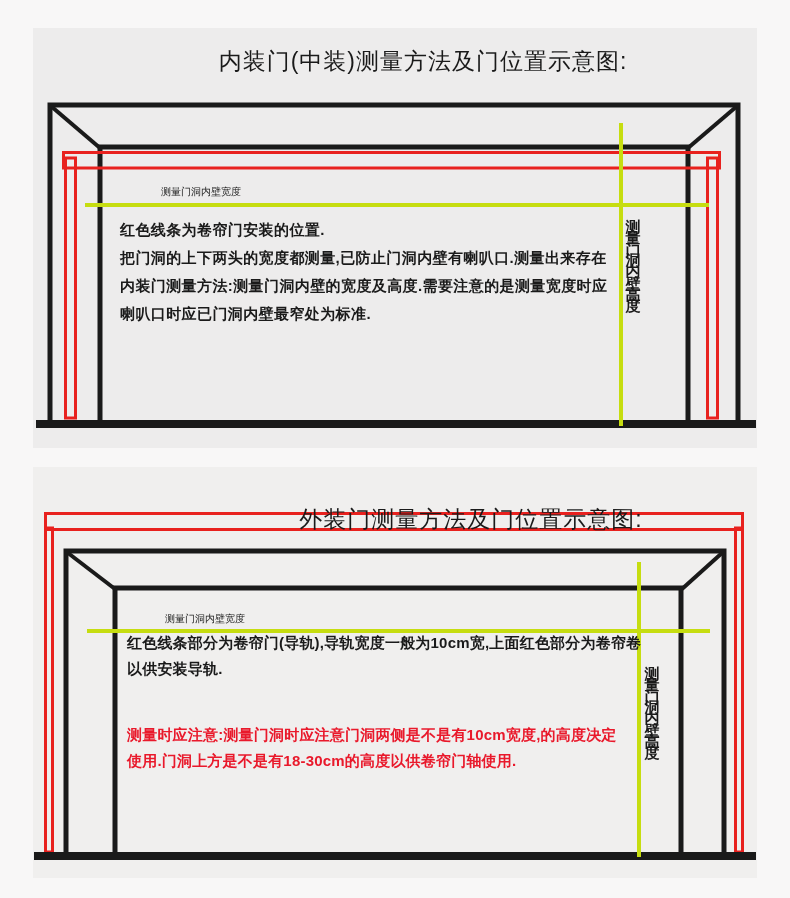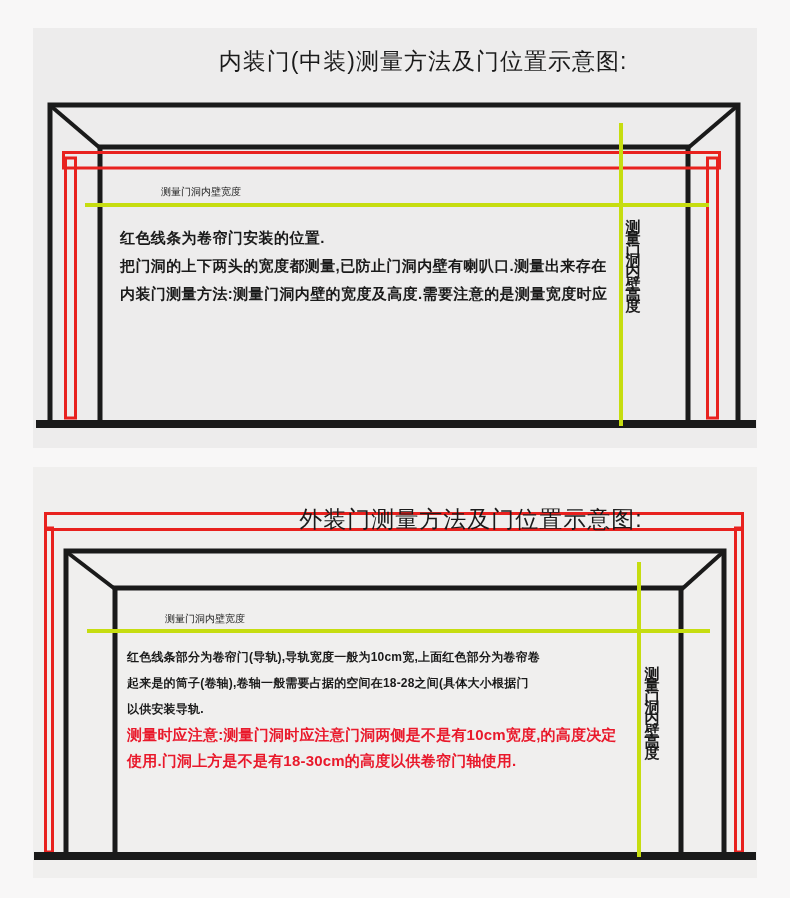--- a/index.html
+++ b/index.html
@@ -27,22 +27,22 @@
   .sw4{stroke-width:4;}
   .sw5{stroke-width:5;}
   .sw8{stroke-width:8;}
   .txt{position:absolute;color:var(--line-black);font-weight:normal;white-space:nowrap;margin-left:28px;}
   .title{left:0;width:790px;text-align:center;font-size:23px;letter-spacing:1px;}
   .t1{top:46px;}
   .t2{top:504px;padding-left:48px;}
   .small-label{font-size:10px;}
   .body-block{position:absolute;font-weight:bold;color:var(--line-black);}
   .body-block div{white-space:nowrap;}
-  .b1{left:120px;top:216px;font-size:15px;line-height:28px;letter-spacing:0.4px;margin-top:8px;}
-  .b2{left:127px;top:644px;font-size:12px;line-height:26px;letter-spacing:0.2px;}
+  .b1{left:120px;top:216px;font-size:15px;line-height:28px;letter-spacing:0.4px;}
+  .b2{left:127px;top:630px;font-size:15px;line-height:26px;letter-spacing:0.2px;}
   .warn{left:127px;top:722px;font-size:15px;line-height:26px;letter-spacing:0.2px;color:var(--warning-red-text);}
   .vlabel{
     position:absolute;font-weight:bold;font-size:15px;color:var(--line-black);
     writing-mode:vertical-rl;text-orientation:upright;letter-spacing:11px;line-height:18px;
   }
   .v1{left:624px;top:207px;}
   .v2{left:643px;top:654px;}
 </style>
 </head>
 <body>
@@ -78,31 +78,31 @@
   </svg>
 
   <div class="txt title t1">内装门(中装)测量方法及门位置示意图:</div>
 
   <div class="txt small-label" style="left:133px;top:185px;">测量门洞内壁宽度</div>
 
   <div class="body-block b1">
     <div>红色线条为卷帘门安装的位置.</div>
     <div>把门洞的上下两头的宽度都测量,已防止门洞内壁有喇叭口.测量出来存在</div>
     <div>内装门测量方法:测量门洞内壁的宽度及高度.需要注意的是测量宽度时应</div>
+    <div>喇叭口时应已门洞内壁最窄处为标准.</div>
   </div>
 
   <div class="vlabel v1">测量门洞内壁高度</div>
 
   <div class="txt title t2">外装门测量方法及门位置示意图:</div>
 
   <div class="txt small-label" style="left:137px;top:612px;">测量门洞内壁宽度</div>
 
   <div class="body-block b2">
     <div>红色线条部分为卷帘门(导轨),导轨宽度一般为10cm宽,上面红色部分为卷帘卷</div>
-    <div>起来是的筒子(卷轴),卷轴一般需要占据的空间在18-28之间(具体大小根据门</div>
     <div>以供安装导轨.</div>
   </div>
 
   <div class="body-block warn">
     <div>测量时应注意:测量门洞时应注意门洞两侧是不是有10cm宽度,的高度决定</div>
     <div>使用.门洞上方是不是有18-30cm的高度以供卷帘门轴使用.</div>
   </div>
 
   <div class="vlabel v2">测量门洞内壁高度</div>
 

